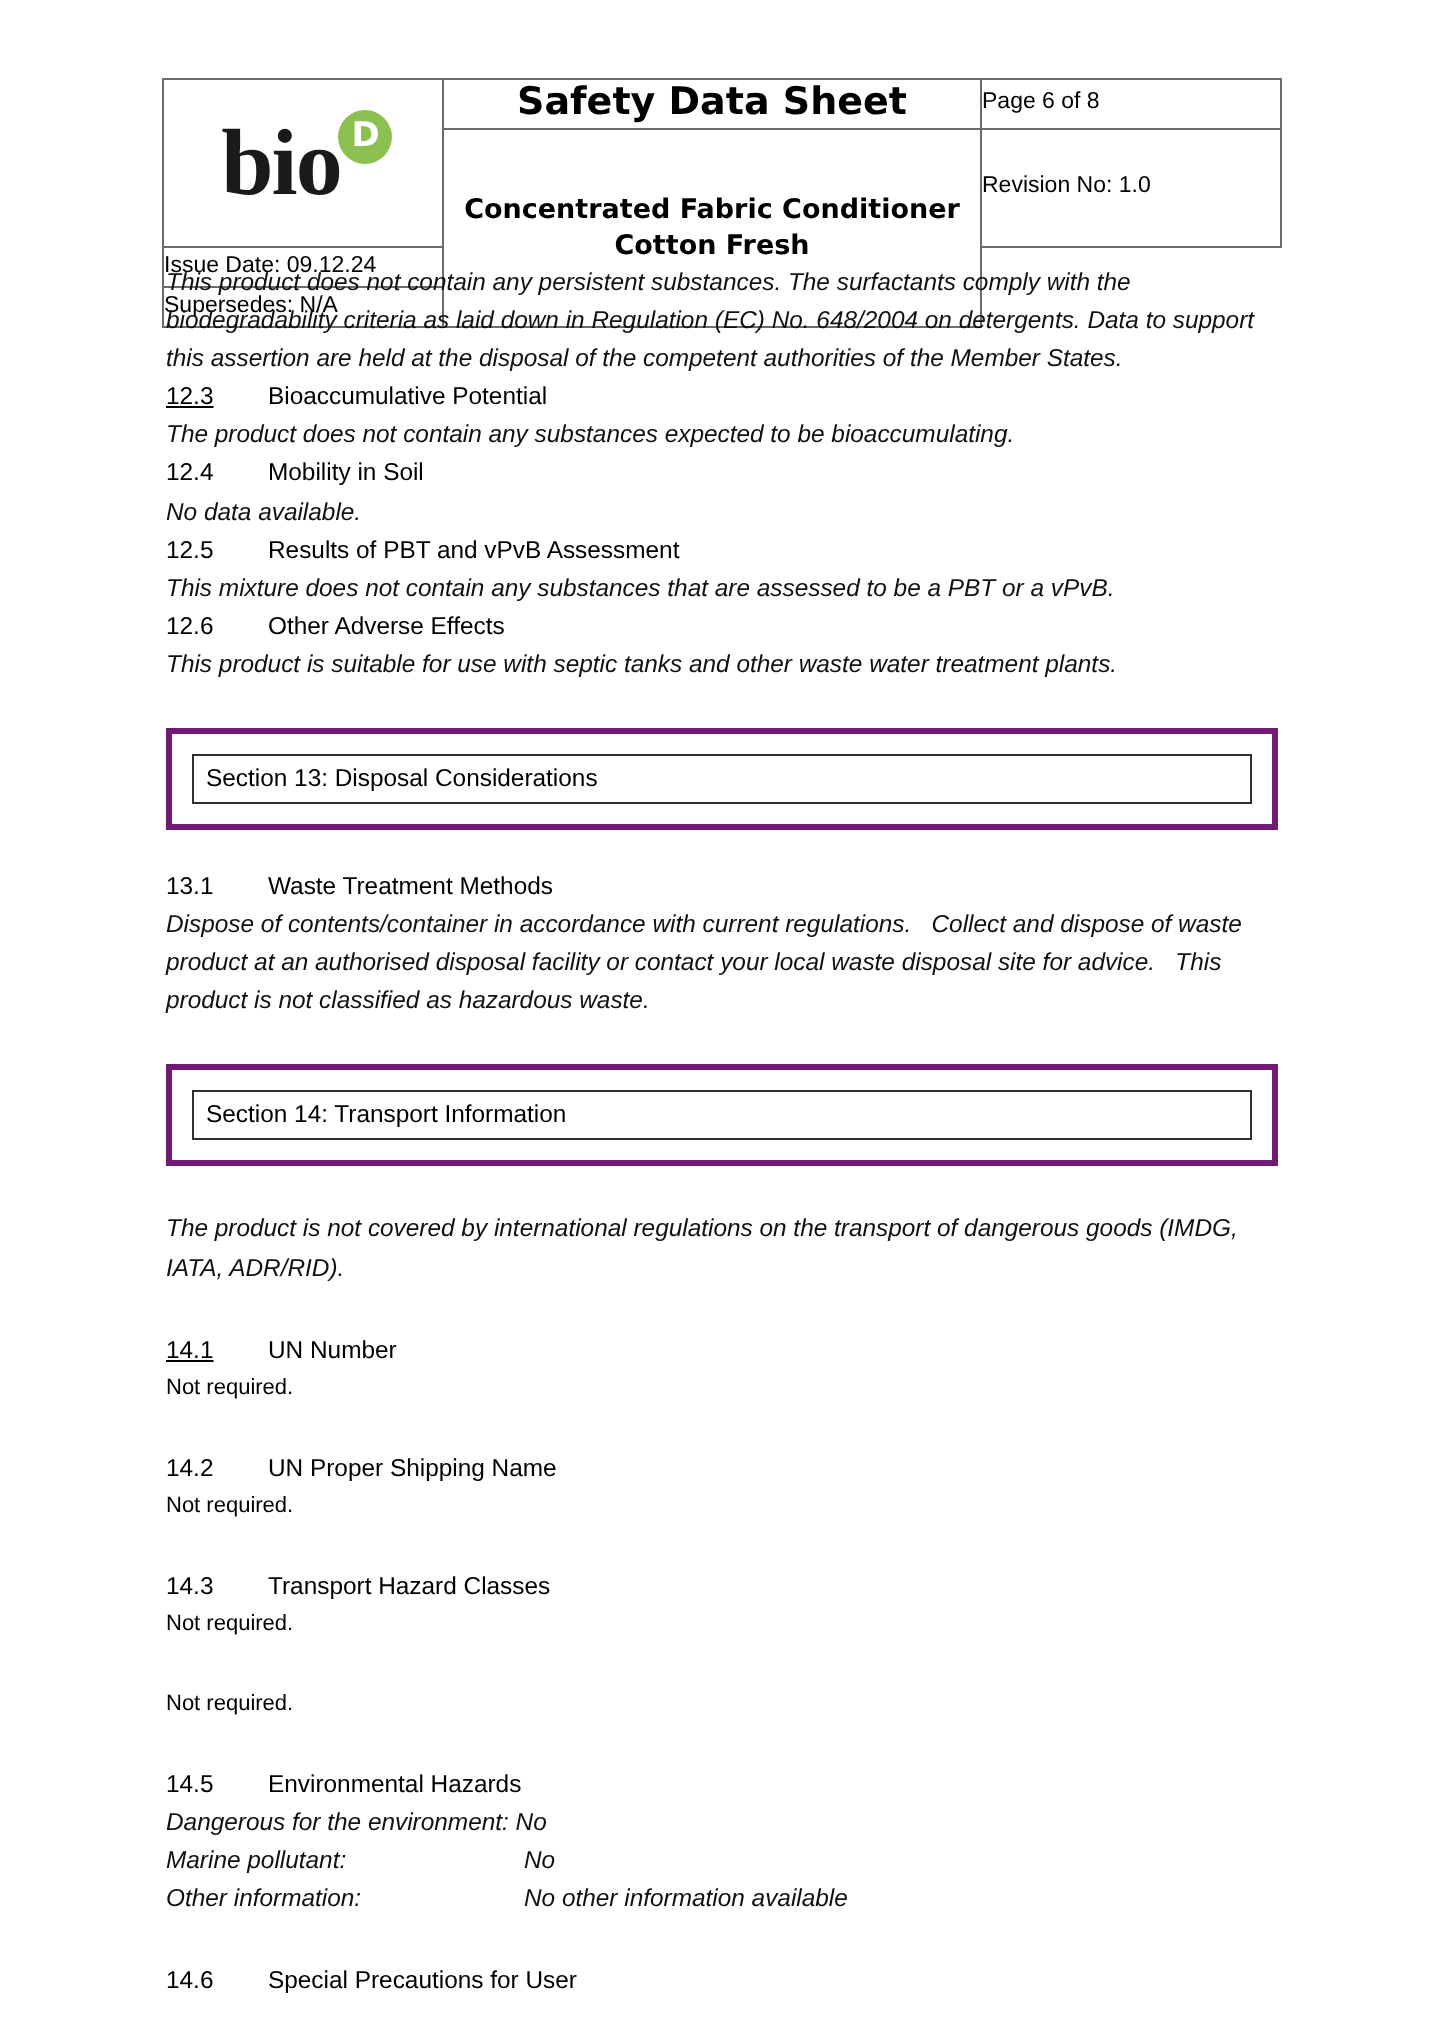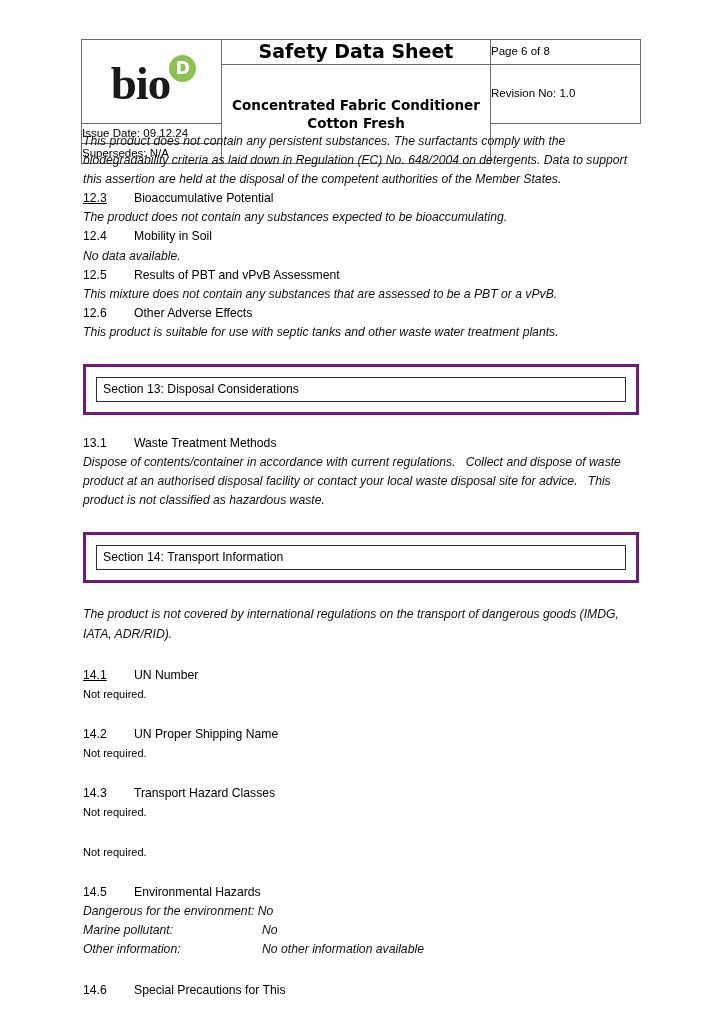--- a/index.html
+++ b/index.html
@@ -258,18 +258,18 @@
     <div class="spacer-md"></div>
 
     <div class="sub-head"><span class="sub-num">14.5</span><span class="sub-title">Environmental Hazards</span></div>
 
     <div class="body kv"><span>Dangerous for the environment:</span> <span>No</span></div>
     <div class="body kv"><span style="display:inline-block;width:179px">Marine pollutant:</span><span>No</span></div>
     <div class="body kv"><span style="display:inline-block;width:179px">Other information:</span><span>No other information available</span></div>
 
     <div class="spacer-md"></div>
 
-    <div class="sub-head"><span class="sub-num">14.6</span><span class="sub-title">Special Precautions for This</span></div>
+    <div class="sub-head"><span class="sub-num">14.6</span><span class="sub-title">Special Precautions for User</span></div>
 
     <p class="footer-note">(Continued on next page)</p>
 
   </div>
 </div>
 
 </body></html>

